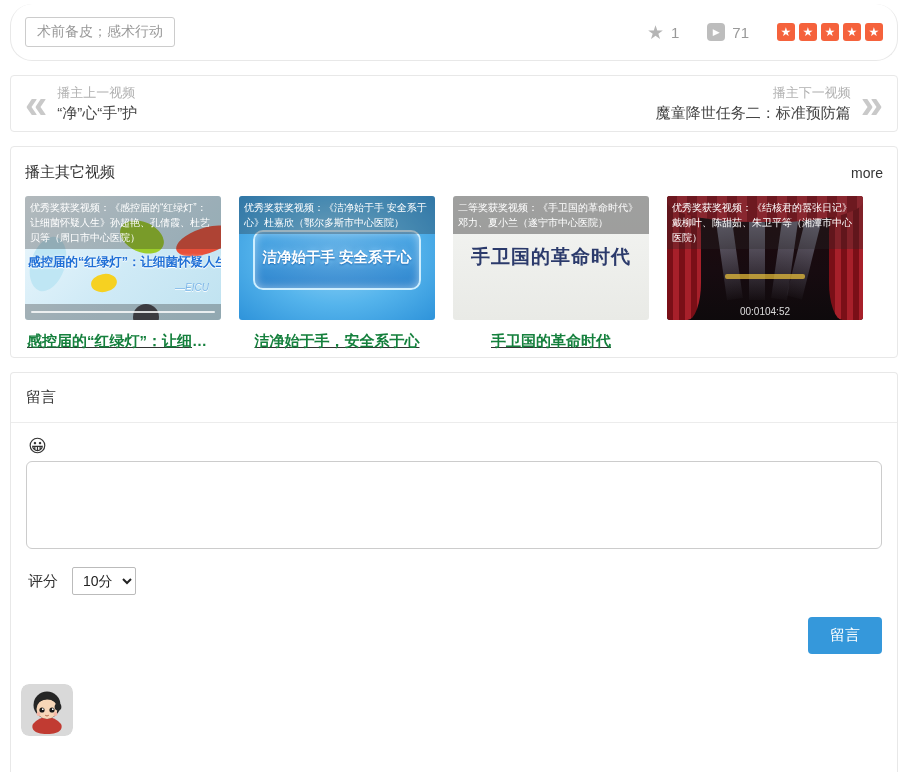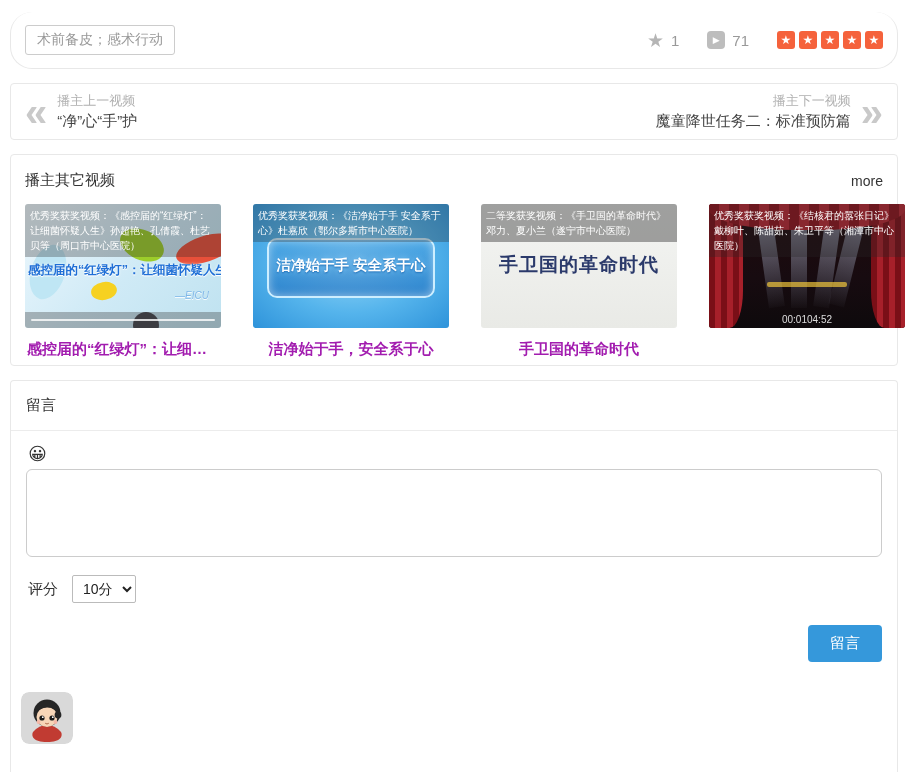--- a/index.html
+++ b/index.html
@@ -40,33 +40,33 @@
   .nav-side { display:flex; align-items:center; gap:10px; cursor:pointer; }
   .chev { color:#c9c9c9; font-size:40px; line-height:0.8; font-weight:bold; }
   .nav-texts { display:flex; flex-direction:column; gap:2px; }
   .nav-label { color:#b0b0b0; font-size:13px; }
   .nav-title { color:#444; font-size:15px; }
   .nav-right .nav-texts { align-items:flex-end; text-align:right; }
   
   .section-head { display:flex; align-items:center; justify-content:space-between; padding:16px 14px 12px 14px; }
   .section-title { font-size:15px; color:#333; }
   .more-link { font-size:14px; color:#333; cursor:pointer; }
-  .video-row { display:flex; gap:32px; padding:2px 14px 6px 14px; }
+  .video-row { display:flex; gap:18px; padding:2px 14px 6px 14px;text-decoration:underline; }
   .video-card { width:196px; cursor:pointer; }
   .thumb {
     position:relative; width:196px; height:124px; border-radius:3px;
     overflow:hidden; font-size:10px;
   }
   .thumb .ovl-top {
     position:absolute; top:0; left:0; right:0; padding:4px 5px;
     color:#fff; line-height:1.5; background:rgba(40,40,40,0.30);
     font-size:10px; z-index:3;
   }
   .caption {
-    margin-top:12px; text-align:center; font-size:15px; font-weight:bold; color:#a21caf;
+    margin-top:12px; text-align:center; font-size:15px; font-weight:bold; color:#15803d;
     white-space:nowrap; overflow:hidden; text-overflow:ellipsis; padding:0 2px;
   }
   
   .thumb-1 { background:linear-gradient(135deg,#eef8fd 0%,#cfeaf6 55%,#bfe2f0 100%); }
   .thumb-1 .blob { position:absolute; border-radius:50%; z-index:1; }
   .blob-red   { width:60px;height:26px; background:#e8503a; top:32px; right:-14px; transform:rotate(-18deg); border-radius:60% 40% 55% 45%;}
   .blob-green { width:46px;height:30px; background:#9ccd2a; top:26px; right:56px; transform:rotate(24deg); border-radius:45% 55% 60% 40%;}
   .blob-yellow{ width:26px;height:18px; background:#f6d121; bottom:28px; left:66px; transform:rotate(-10deg);}
   .blob-blue  { width:34px;height:56px; background:#bfe6f4; top:40px; left:6px; transform:rotate(18deg); border-radius:55% 45% 40% 60%;}
   .blob-dark  { width:26px;height:26px; background:#3c3c44; bottom:-10px; left:108px;}
@@ -166,21 +166,21 @@
   .comment-text { font-size:15px; color:#333; line-height:1.55; }
   .comment-foot {
     display:flex; justify-content:flex-end; align-items:center; gap:8px;
     padding:26px 15px 14px 15px; font-size:15px; color:#999;
   }
   .trash-btn { cursor:pointer; display:flex; align-items:center; }
 </style>
 </head>
 <body>
 
-<div class="card" style="margin-top:12px;border-top:none;border-top-left-radius:0;border-top-right-radius:0;border-radius:22px;">
+<div class="card" style="margin-top:4px;border-top:none;border-top-left-radius:0;border-top-right-radius:0;border-radius:22px;">
   <div class="topbar">
     <button class="tag-btn">术前备皮；感术行动</button>
     <div class="topbar-stats">
       <div class="stat">
         <span class="glyph-star">★</span>
         <span>1</span>
       </div>
       <div class="stat">
         <span class="glyph-play">▶</span>
         <span>71</span>

